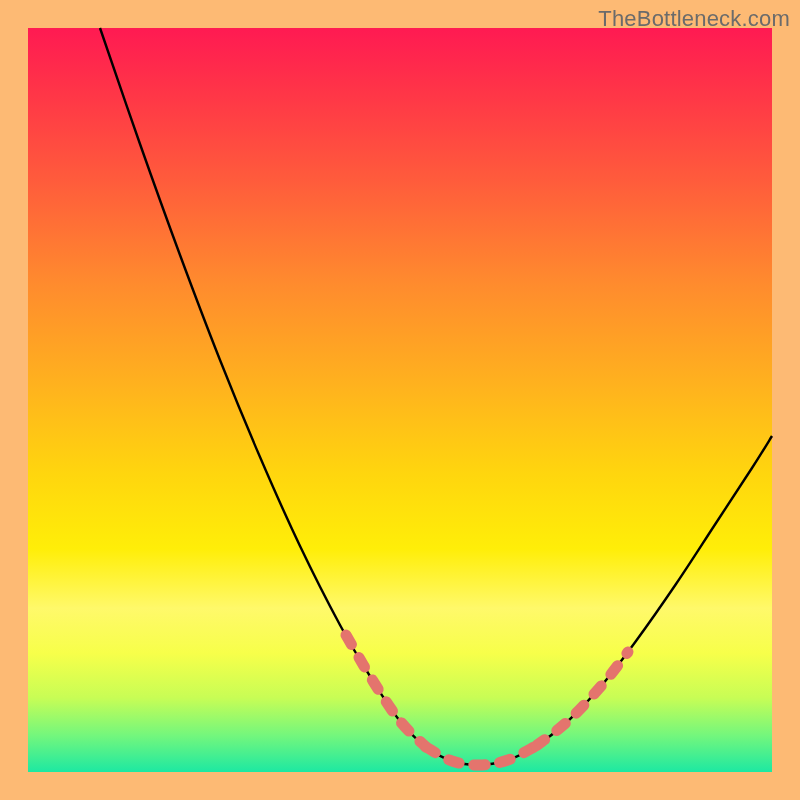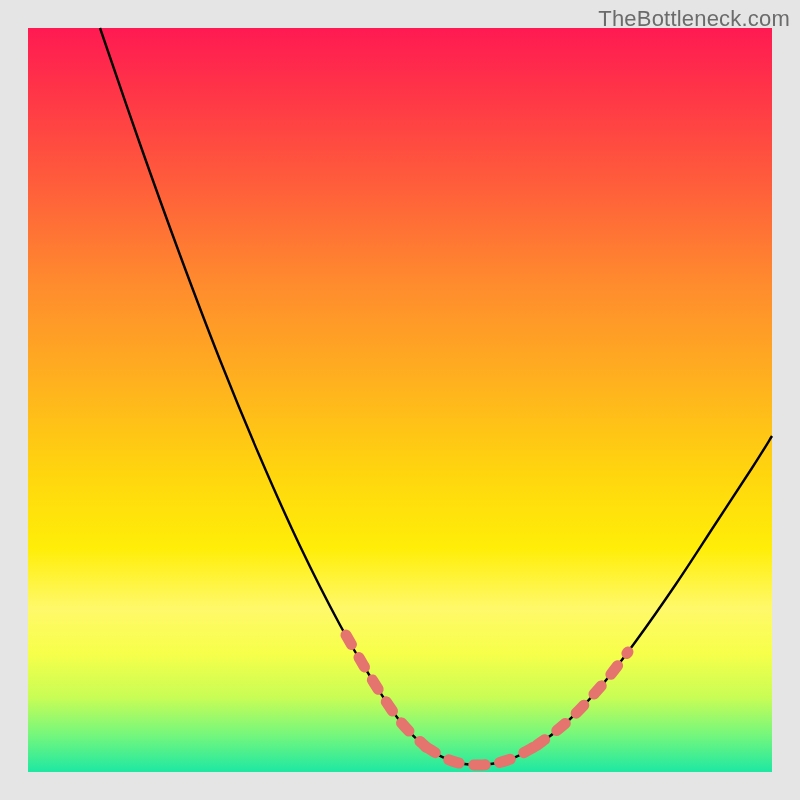--- a/index.html
+++ b/index.html
@@ -10,21 +10,21 @@
     background: #000;
     overflow: hidden;
     font-family: -apple-system, BlinkMacSystemFont, "Segoe UI", Arial, sans-serif;
   }
   .frame {
     position: absolute;
     left: 0;
     top: 0;
     width: 800px;
     height: 800px;
-    background: #e5e5e5;
+    background: #fdba74;
     text-align: right;
   }
   .plot {
     position: absolute;
     
     left: 28px;
     top: 28px;
     width: 744px;
     height: 744px;
     

